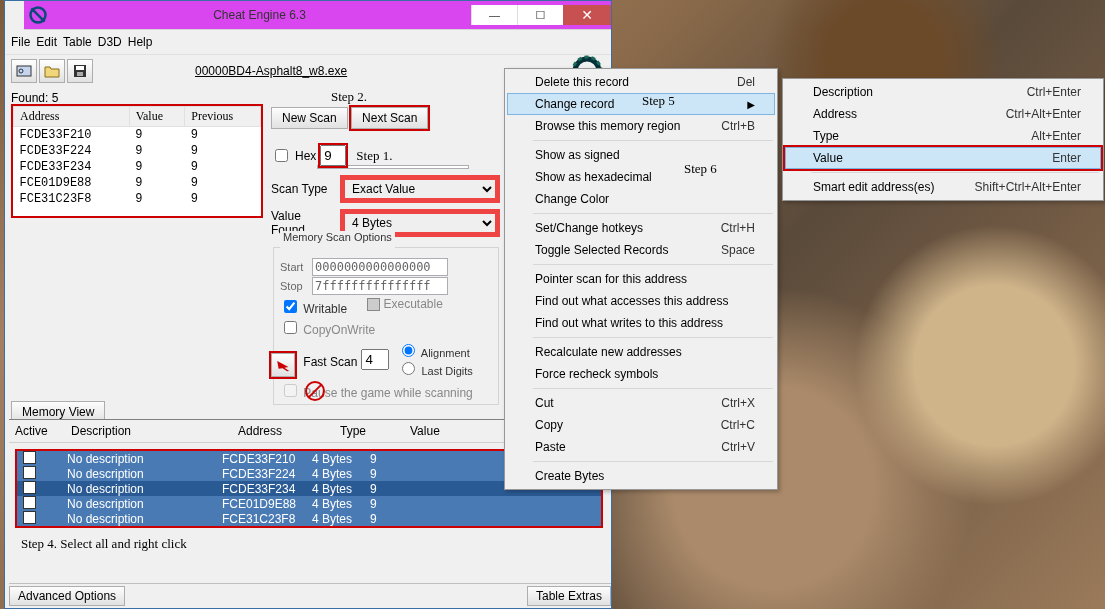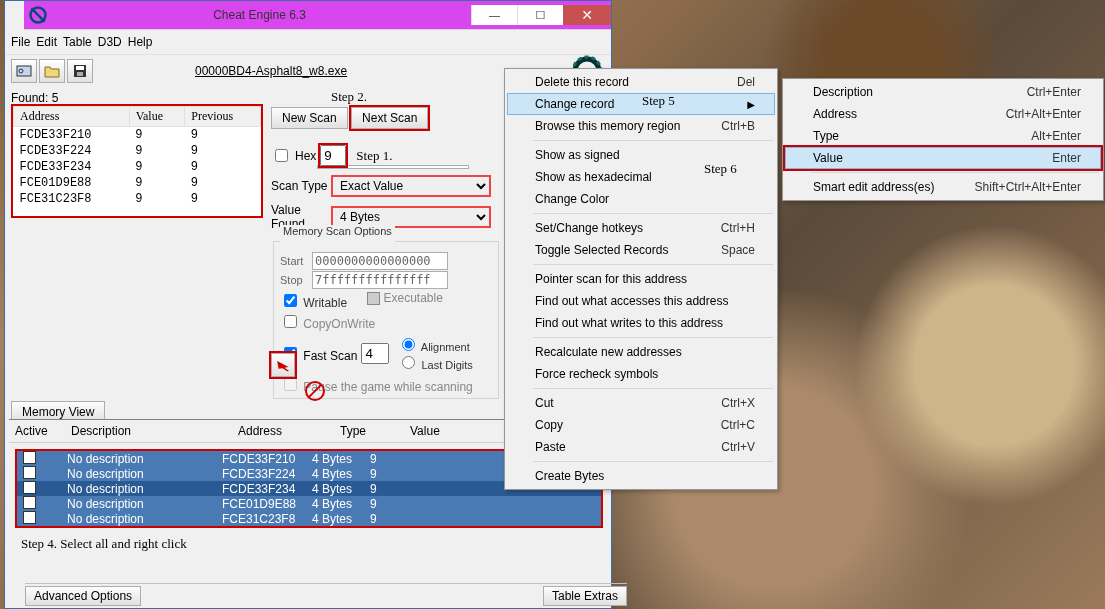--- a/index.html
+++ b/index.html
@@ -36,21 +36,21 @@
 .step3 { margin-top:6px; font-family:Verdana,sans-serif; font-size:13px; color:#000;}
 
 .rightpane { position:absolute; left:266px; top:88px; width:230px;}
 .step2lbl{ font-family:Verdana; font-size:13px; margin-left:60px;}
 .scanbtns { margin-top:2px;}
 .btn { display:inline-block; padding:3px 10px; background:linear-gradient(#fdfdfd,#e1e1e1); border:1px solid #adadad; font-size:12px; cursor:default;}
 .redborder { outline:2px solid #c00; outline-offset:0px;}
 
 .fld { display:flex; align-items:center; margin-top:6px; }
 .fld label{ width:60px; }
-.fld select{ border:2px solid #ef4444; padding:1px 3px; font-size:12px;}
+.fld select{ border:5px solid #ef4444; padding:1px 3px; font-size:12px;margin-left:9px;}
 .hexrow{ display:flex; align-items:center; gap:4px; margin-top:6px;}
 
 .memopts{ border:1px solid #d4d4d4; margin-top:4px; padding:4px 6px; position:relative;}
 .memopts legend{ font-size:11px; color:#333; background:#f0f0f0; position:relative; top:-10px; padding:0 3px;}
 .memopts .row{ display:flex; align-items:center; gap:4px; margin:1px 0; font-size:11px; color:#666;}
 .memopts .row input[type=text]{ width:130px; border:1px solid #abadb3; font-family:monospace; font-size:12px; padding:1px 2px; color:#666;}
 .memopts .cbrow{ display:flex; gap:20px; margin-top:2px; font-size:12px; color:#333;}
 .radiocol{ font-size:11px; color:#333; margin-left:4px;}
 
 .arrowbox{ position:absolute; left:266px; top:352px;}
@@ -66,21 +66,21 @@
 .bhead { display:flex; background:#f0f0f0; border-bottom:1px solid #d0d0d0; padding:2px 0;}
 .bhead span{ padding:2px 6px; font-size:12px;}
 .bhead .a{width:44px;} .bhead .d{width:155px;} .bhead .ad{width:90px;} .bhead .t{width:58px;} .bhead .v{flex:1;}
 .blist{ outline:2px solid #c00; margin:8px;}
 .brow{ display:flex; background:#4a7ab3; color:#fff; font-size:12px; height:15px; align-items:center;}
 .brow.sel{ background:#2a5a93;}
 .brow .a{width:44px; padding-left:6px;} .brow .d{width:155px;} .brow .ad{width:90px;} .brow .t{width:58px;} .brow .v{flex:1;}
 .brow .chk{display:inline-block;width:11px;height:11px;border:1px solid #333;background:#fff;}
 
 .step4{ margin:10px 0 0 12px; font-family:Verdana; font-size:13px;}
-.footer{ position:absolute; bottom:0; left:20px; width:602px; display:flex; justify-content:space-between; border-top:1px solid #c0c0c0; padding:2px 0;}
+.footer{ position:absolute; bottom:0; left:4px; width:602px; display:flex; justify-content:space-between; border-top:1px solid #c0c0c0; padding:2px 0;}
 .footer .fbtn{ padding:2px 8px; border:1px solid #adadad; background:linear-gradient(#fdfdfd,#e1e1e1); font-size:12px;}
 
 
 .ctx { position:absolute; background:#f0f0f0; border:1px solid #979797; box-shadow:2px 2px 4px rgba(0,0,0,0.25); padding:2px;}
 .ctx .item{ display:flex; justify-content:space-between; align-items:center; padding:4px 20px 4px 28px; font-size:12px; color:#000; white-space:nowrap;}
 .ctx .item .sc{ color:#333; margin-left:30px;}
 .ctx .item.hi{ background:#cde6f7; border:1px solid #7eb4e1; padding:3px 19px 3px 27px;}
 .ctx .sep{ height:1px; background:#d7d7d7; margin:3px 2px 3px 26px;}
 .ctx .arrow{ font-size:10px; margin-left:30px;}
 
@@ -365,21 +365,21 @@
       <span class="sc">Ctrl+V</span>
     </div>
     <div class="sep"></div>
     <div class="item">
       <span>Create Bytes</span>
     </div>
   </div>
 
 <span class="step5lbl" style="left:642px; top:93px;">Step 5</span>
 
-<span class="step5lbl" style="left:704px; top:161px;">Step 6</span>
+<span class="step5lbl" style="left:684px; top:161px;">Step 6</span>
 
 <div class="ctx" id="ctx2" style="left:782px; top:78px; width:316px;">
     <div class="item">
       <span>Description</span>
       <span class="sc">Ctrl+Enter</span>
     </div>
     <div class="item">
       <span>Address</span>
       <span class="sc">Ctrl+Alt+Enter</span>
     </div>

